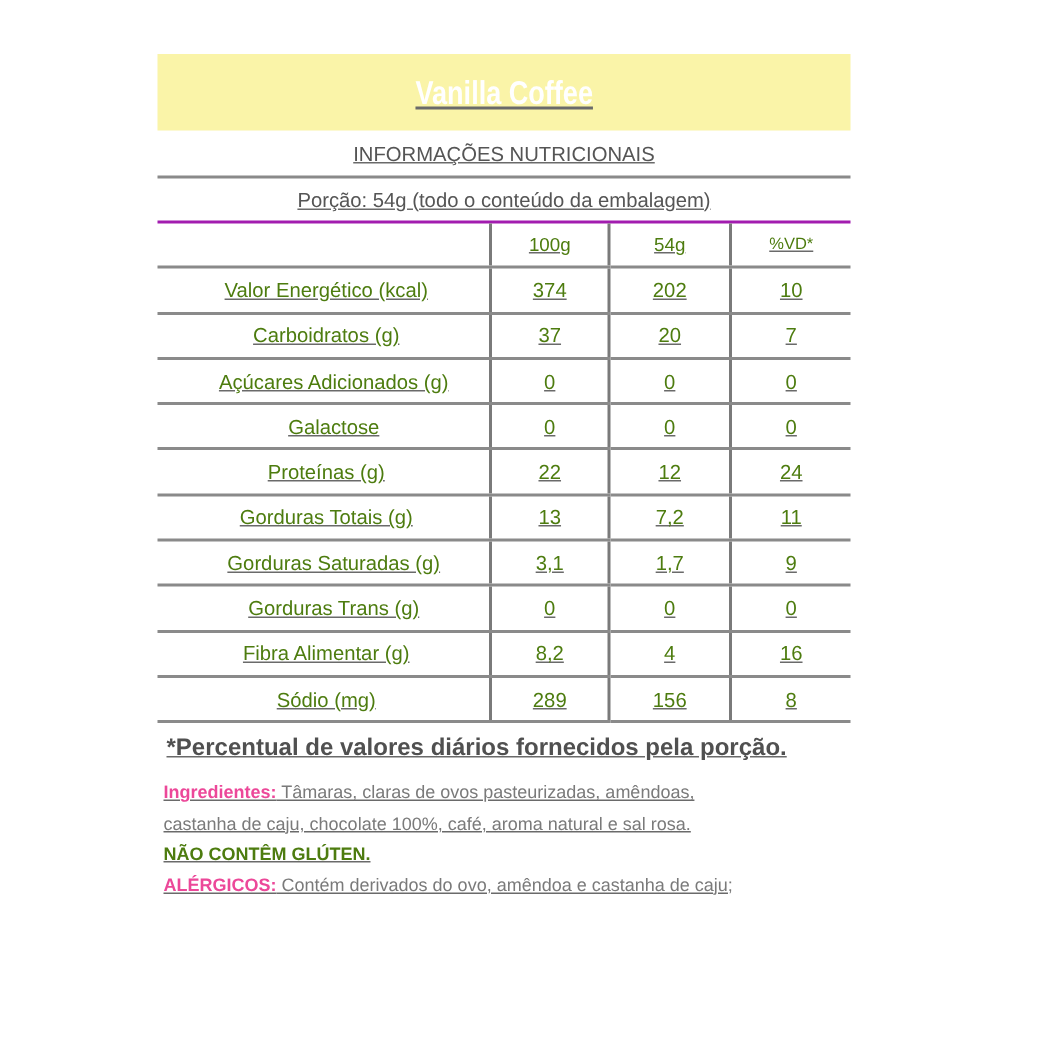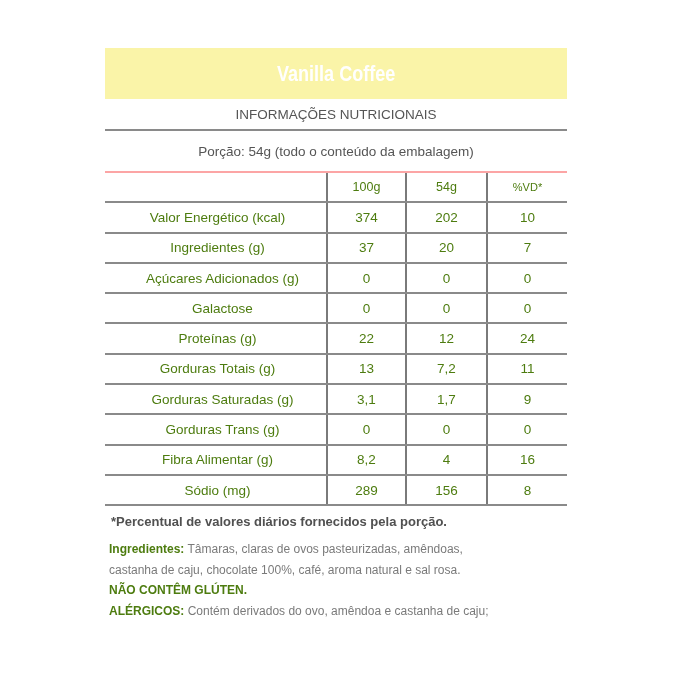--- a/index.html
+++ b/index.html
@@ -1,39 +1,39 @@
 <!DOCTYPE html>
 <html><head>
 <meta charset="utf-8">
 <style>
   html, body { margin: 0; padding: 0; background: #ffffff; }
   body { width: 700px; height: 700px; position: relative; overflow: hidden;
          font-family: "Liberation Sans", sans-serif; color: #6a6a6a; }
-  .label-card { position: absolute; left: 105px; top: 48px; width: 462px; }
+  .label-card { position: absolute; left: 105px; top: 36px; width: 462px; text-decoration: underline; }
   .banner { height: 51px; background: #faf4a8; display: flex; align-items: center; justify-content: center; }
   .banner-title { color: #ffffff; font-weight: bold; font-size: 22px; letter-spacing: 0px;
                   font-family: "Liberation Sans", sans-serif; transform: scaleX(0.82); }
   .section-title { height: 31px; display: flex; align-items: center; justify-content: center;
                    font-size: 13.5px; color: #555; border-bottom: 2px solid #8a8a8a; box-sizing: border-box; margin-top: 1px; }
-  .portion { height: 42px; display: flex; align-items: center; justify-content: center;
-             font-size: 13.5px; color: #555; border-bottom: 2px solid #fca5a5; box-sizing: border-box; }
+  .portion { height: 30px; display: flex; align-items: center; justify-content: center;
+             font-size: 13.5px; color: #555; border-bottom: 2px solid #a21caf; box-sizing: border-box; }
   table.nutri { border-collapse: collapse; width: 462px; table-layout: fixed; }
   table.nutri td { height: 28.3px; border-bottom: 2px solid #8a8a8a; font-size: 13.5px; color: #4d7c0f; padding: 0; }
   table.nutri td.name { padding-left: 4px; text-align: center; }
   table.nutri td.name.indent { padding-left: 14px; }
   table.nutri td.val { text-align: center; border-left: 2px solid #7a7a7a; }
   table.nutri td.hdr { font-size: 12.5px; }
   table.nutri td.hdr-small { font-size: 11px; }
   col.c-name { width: 222px; }
   col.c-100 { width: 79px; }
   col.c-54 { width: 81px; }
   col.c-vd { width: 80px; }
-  .footnote { margin-top: 8px; padding-left: 6px; font-size: 13px; color: #505050; font-weight: 600; }
+  .footnote { margin-top: 8px; padding-left: 6px; font-size: 16px; color: #505050; font-weight: 600; }
   .info { margin-top: 10px; padding-left: 4px; font-size: 12px; color: #7a7a7a; line-height: 20.5px; }
-  .info b { color: #4d7c0f; }
+  .info b { color: #ec4899; }
   .info .strong-line { color: #4d7c0f; font-weight: bold; }
 </style>
 </head>
 <body>
 
 <div class="label-card">
   <div class="banner">
     <span class="banner-title">Vanilla Coffee</span>
   </div>
   <div class="section-title">INFORMAÇÕES NUTRICIONAIS</div>
@@ -53,21 +53,21 @@
         <td class="val hdr">54g</td>
         <td class="val hdr-small">%VD*</td>
       </tr>
     <tr>
           <td class="name">Valor Energético (kcal)</td>
           <td class="val">374</td>
           <td class="val">202</td>
           <td class="val">10</td>
         </tr>
         <tr>
-          <td class="name">Ingredientes (g)</td>
+          <td class="name">Carboidratos (g)</td>
           <td class="val">37</td>
           <td class="val">20</td>
           <td class="val">7</td>
         </tr>
         <tr>
           <td class="name indent">Açúcares Adicionados (g)</td>
           <td class="val">0</td>
           <td class="val">0</td>
           <td class="val">0</td>
         </tr>

